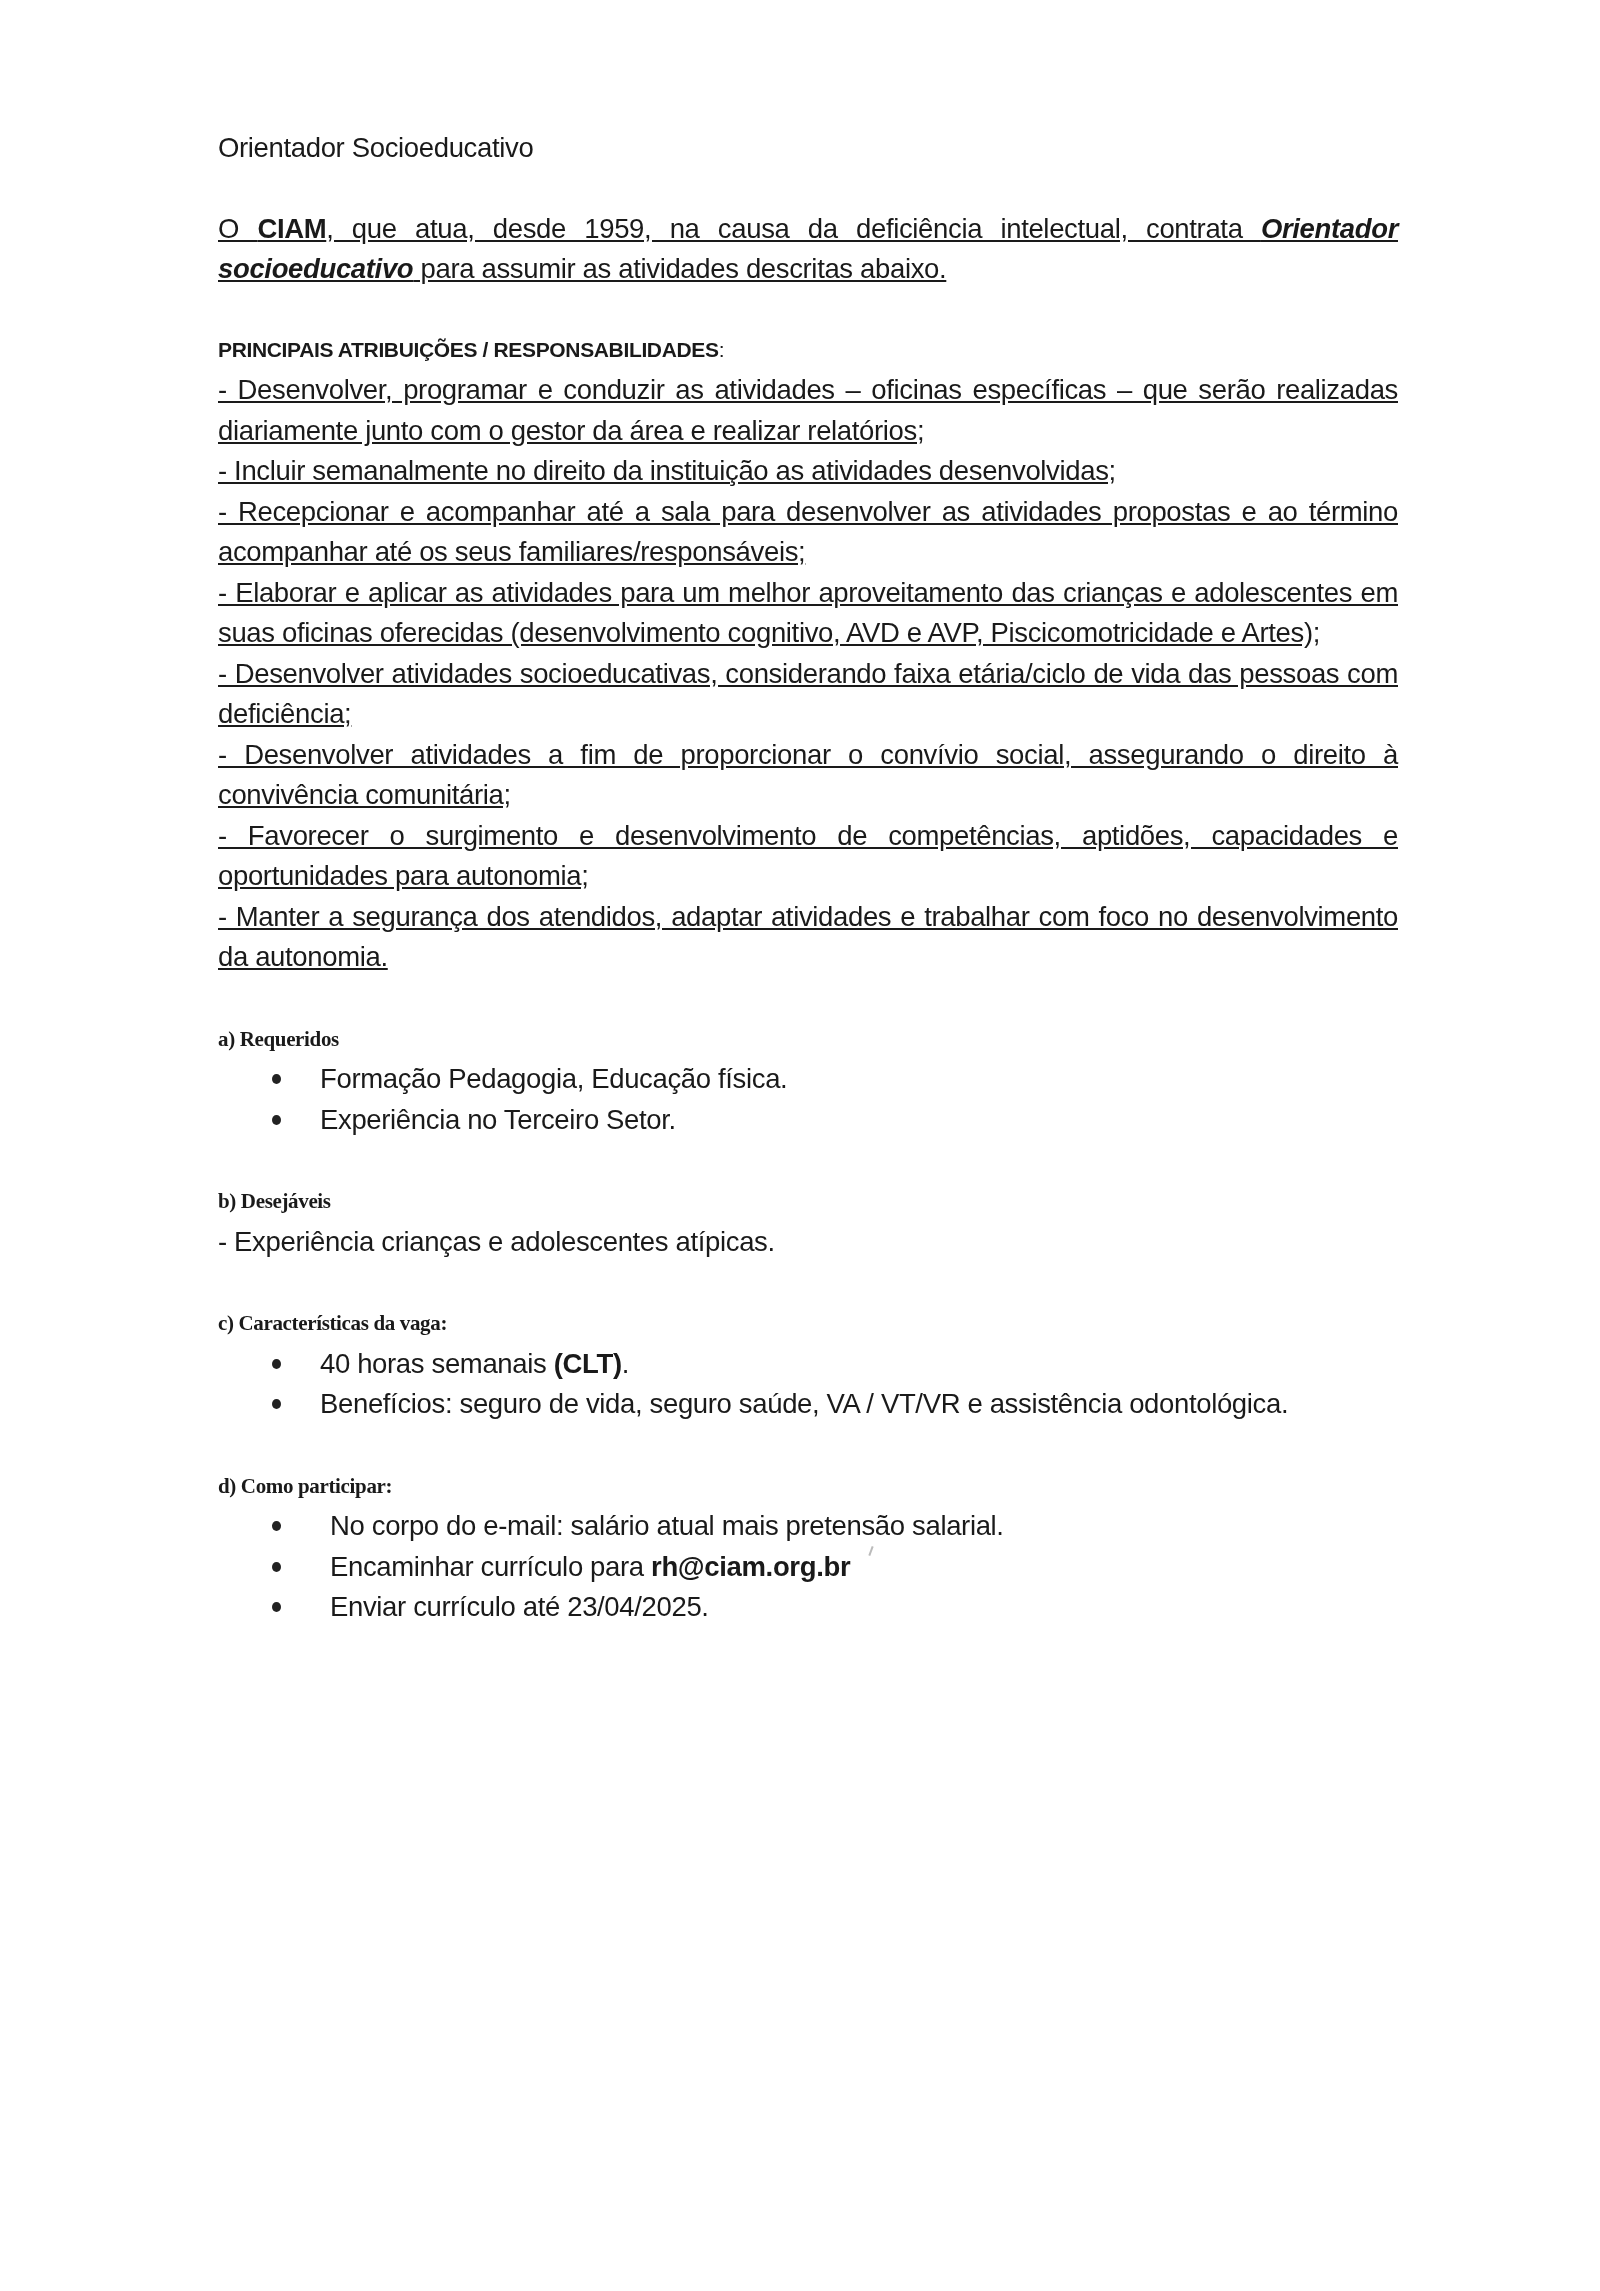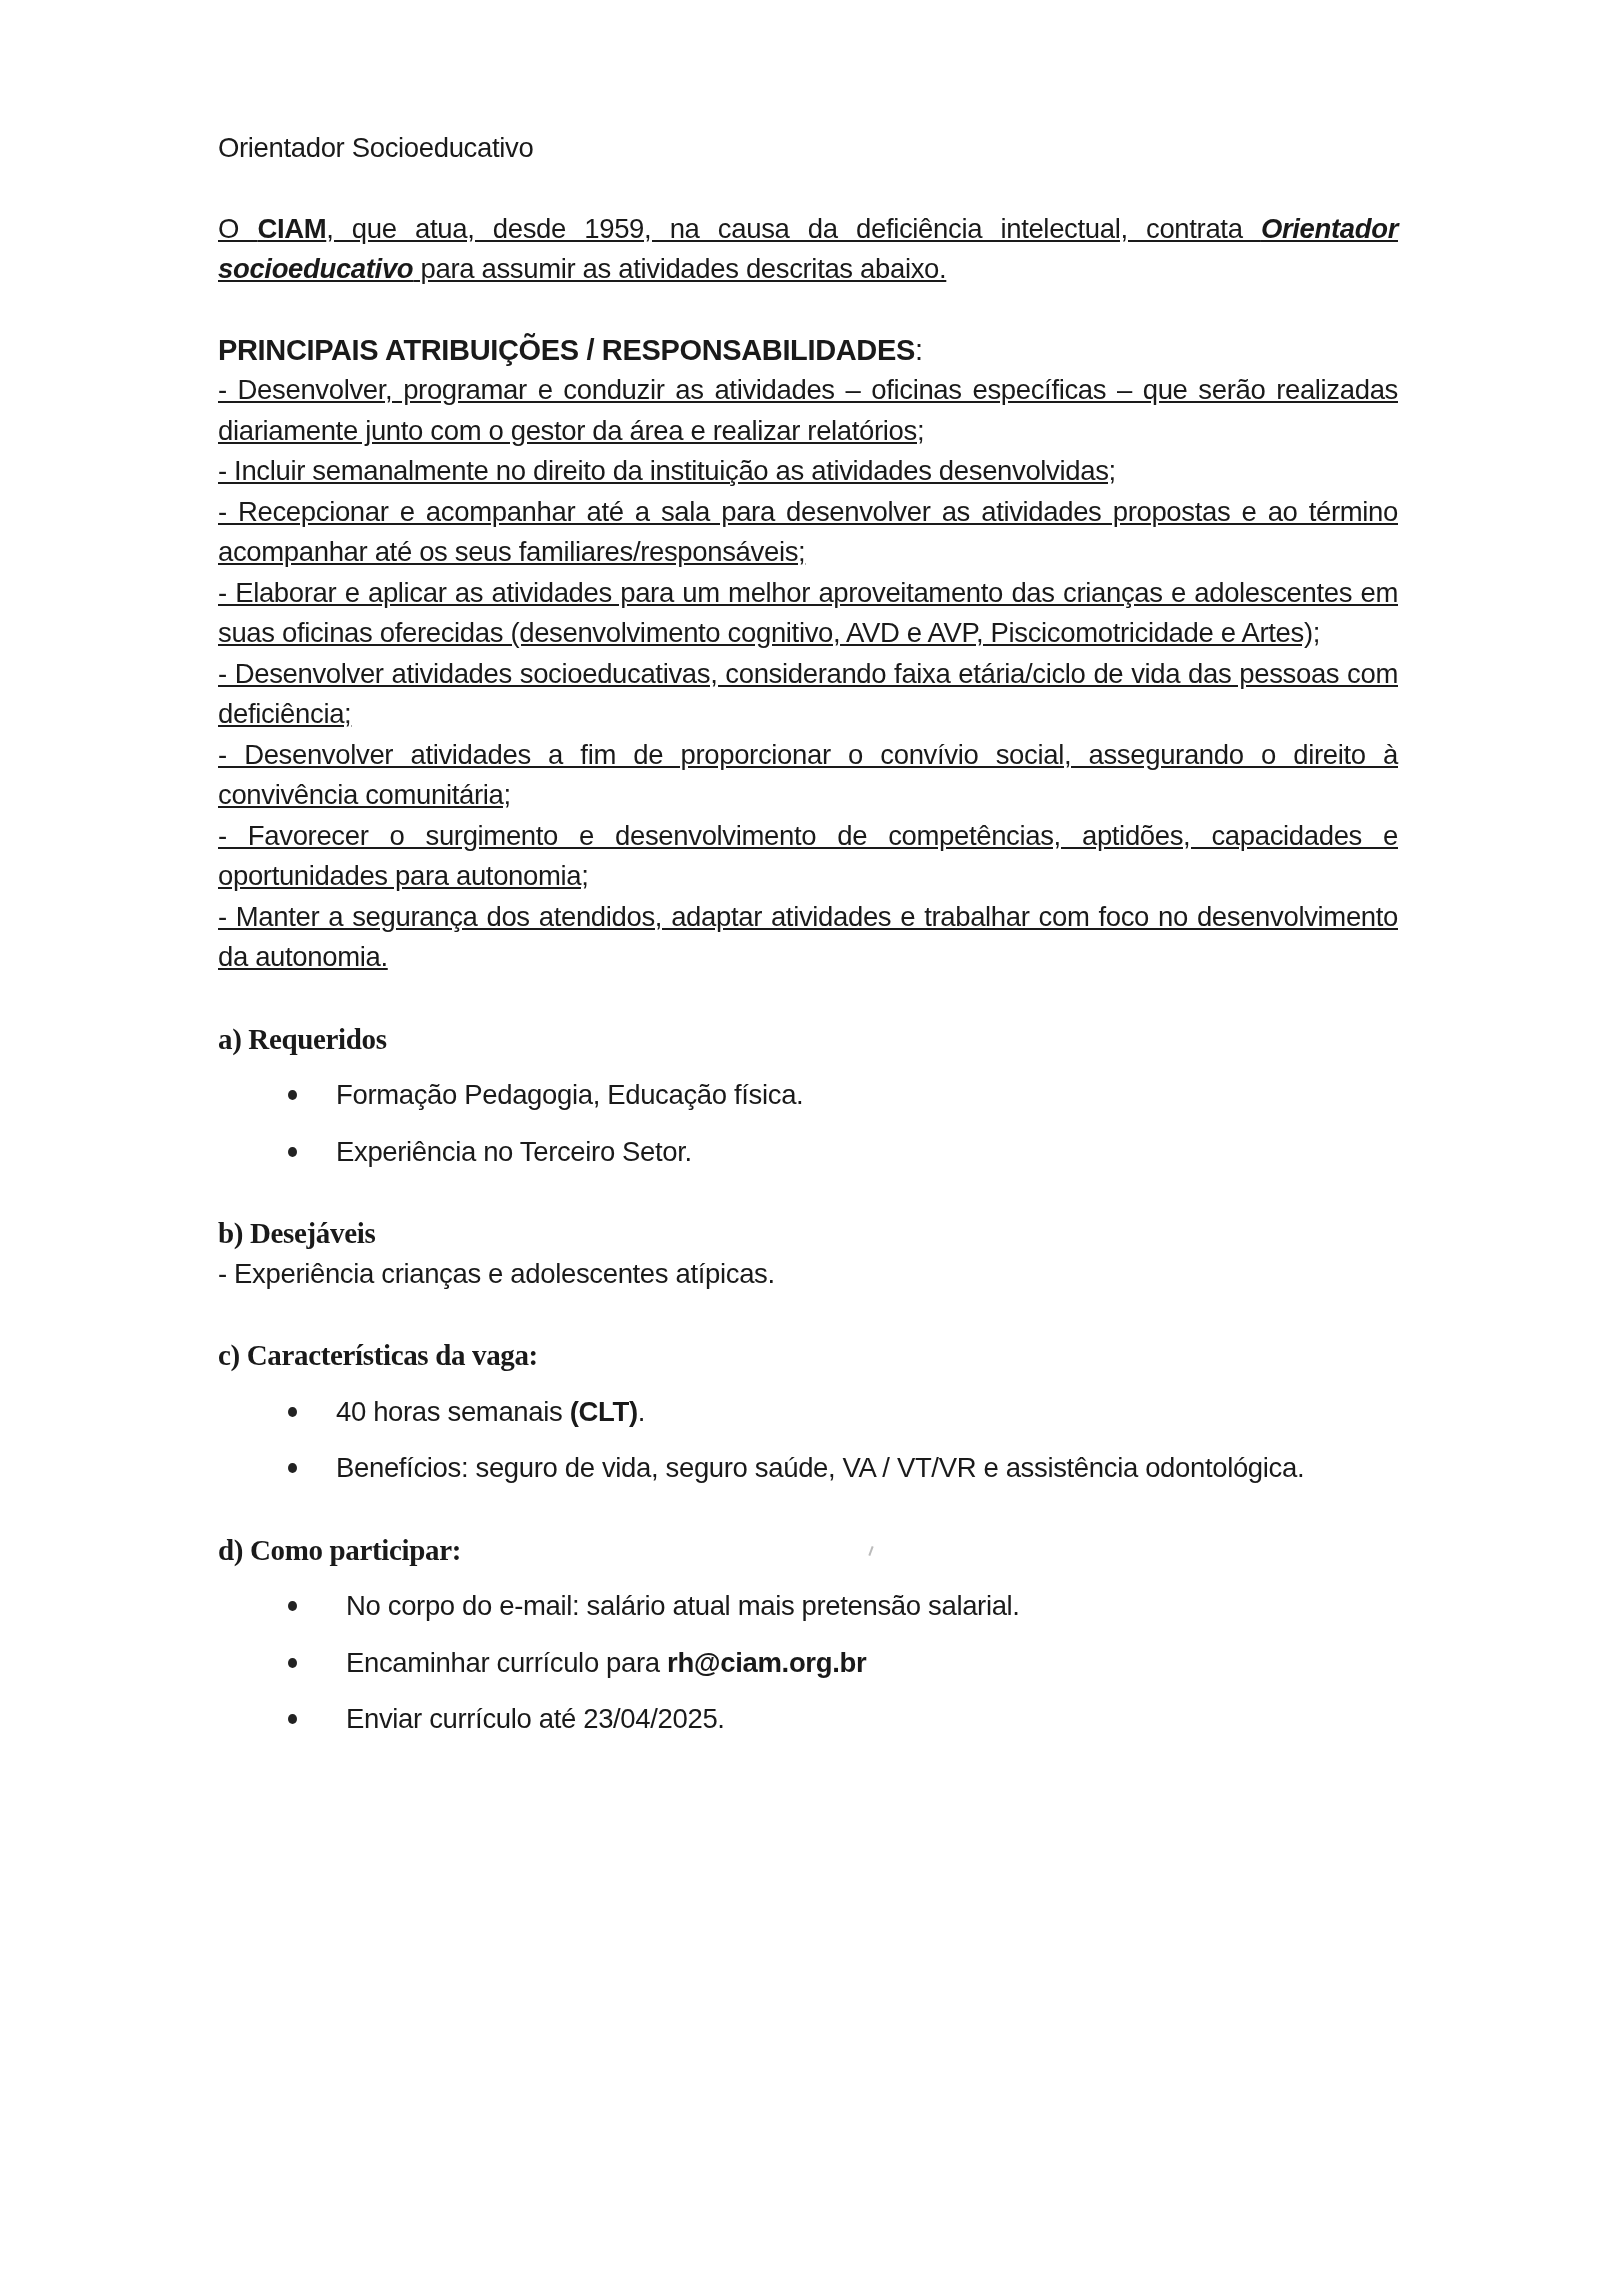--- a/index.html
+++ b/index.html
@@ -15,30 +15,30 @@
       position: absolute;
       left: 218px;
       top: 128px;
       width: 1180px;
       font-size: 27.5px;
       line-height: 40.5px;
       letter-spacing: -0.35px;
     }
     .title { margin: 0; font-size: 27.5px; font-weight: normal; }
     .intro { margin: 40px 0 0 0; }
-    .section-heading { margin: 0; font-weight: bold; font-size: 29px; }
+    .section-heading { margin: 0; font-weight: bold; font-size: 21px; }
     .resp-heading { margin-top: 40px; }
     .gap { margin-top: 41px; font-family: Liberation Serif, serif; }
     .justified { text-align: justify; text-decoration: underline; }
     .duty { margin: 0; }
     ul.bullets { list-style: none; margin: 0; padding: 0; }
     ul.bullets li {
       position: relative;
       padding-left: 102px;
-      margin: 16px;
+      margin: 0;
     }
     ul.bullets.wide li { padding-left: 112px; }
     .bullet {
       position: absolute;
       left: 54px;
       top: 15px;
       width: 9px;
       height: 10px;
       border-radius: 50%;
       background: #222;

